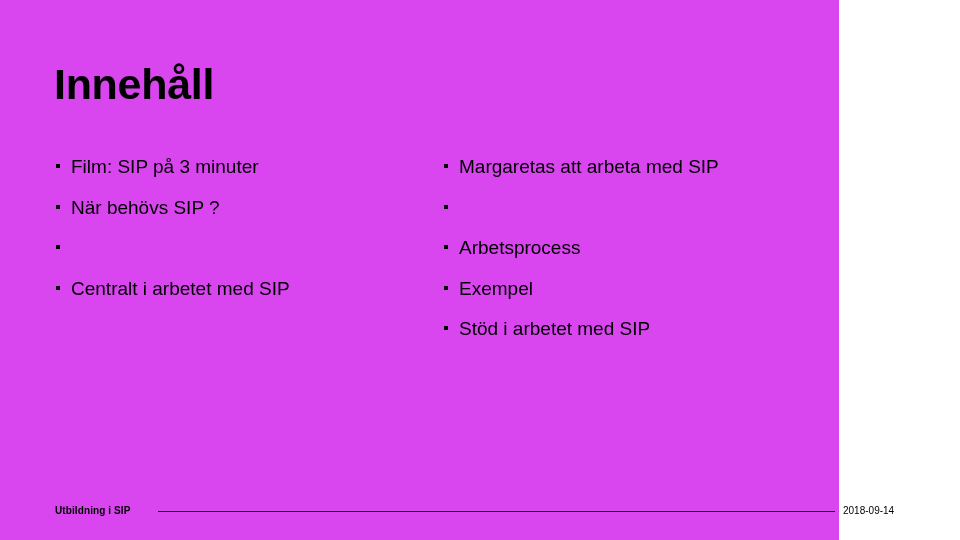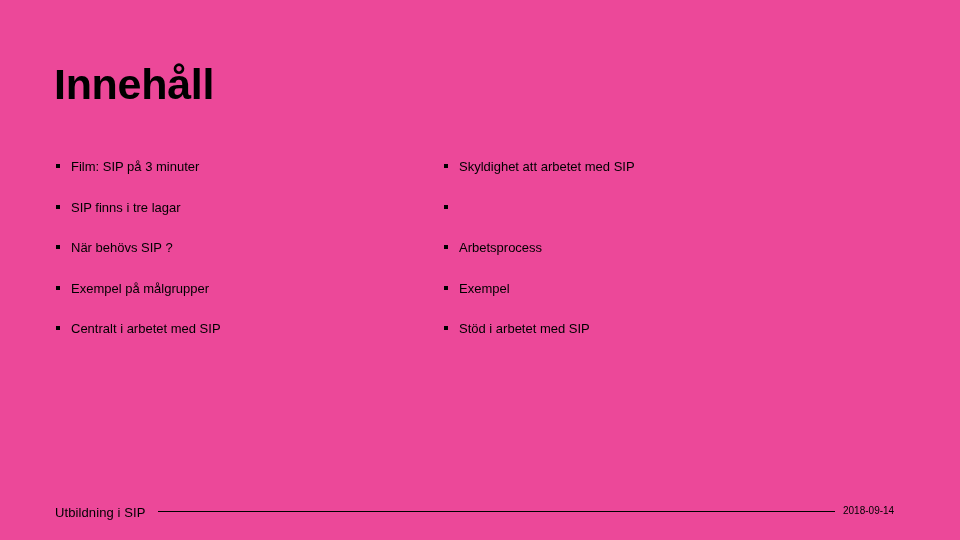--- a/index.html
+++ b/index.html
@@ -9,23 +9,23 @@
   body {
     width: 960px;
     height: 540px;
     background: #ffffff;
     font-family: "Liberation Sans", sans-serif;
     color: #000000;
     overflow: hidden;
   }
   .slide {
     position: relative;
-    width: 960px;
+    width: 839px;
     height: 540px;
-    background: #ec4899;
+    background: #d946ef;
   }
 
   
   .slide-title {
     position: absolute;
     left: 54px;
     top: 58px;
     font-size: 43px;
     font-weight: bold;
     line-height: 52px;
@@ -67,39 +67,39 @@
   .bullet-dot {
     position: absolute;
     left: 2px;
     top: 12px;
     width: 4px;
     height: 4px;
     background: #000000;
   }
   .bullet-text {
     display: block;
-    font-size: 13px;
+    font-size: 19px;
     line-height: 29px;
     color: #000000;
   }
 
   
   .footer {
     position: absolute;
     left: 0;
     bottom: 0;
     width: 960px;
     height: 44px;
   }
   .footer-left {
     position: absolute;
     left: 55px;
     top: 9px;
-    font-size: 13px;
-    font-weight: normal;
+    font-size: 10px;
+    font-weight: bold;
     letter-spacing: 0.1px;
     color: #000000;
     white-space: nowrap;
   }
   .footer-rule {
     position: absolute;
     left: 158px;
     top: 15px;
     width: 677px;
     height: 0;
@@ -124,48 +124,43 @@
 
   <div class="body-area">
 
     <div class="column left">
 
       <div class="bullet-row">
         <span class="bullet-dot"></span>
         <span class="bullet-text">Film: SIP på 3 minuter</span>
       </div>
 
-      <div class="bullet-row">
-        <span class="bullet-dot"></span>
-        <span class="bullet-text">SIP finns i tre lagar</span>
-      </div>
 
       <div class="bullet-row">
         <span class="bullet-dot"></span>
         <span class="bullet-text">När behövs SIP ?</span>
       </div>
 
       <div class="bullet-row">
         <span class="bullet-dot"></span>
-        <span class="bullet-text">Exempel på målgrupper</span>
       </div>
 
       <div class="bullet-row">
         <span class="bullet-dot"></span>
         <span class="bullet-text">Centralt i arbetet med SIP</span>
       </div>
 
 
     </div>
 
     <div class="column right">
 
       <div class="bullet-row">
         <span class="bullet-dot"></span>
-        <span class="bullet-text">Skyldighet att arbetet med SIP</span>
+        <span class="bullet-text">Margaretas att arbeta med SIP</span>
       </div>
 
       <div class="bullet-row">
         <span class="bullet-dot"></span>
       </div>
 
       <div class="bullet-row">
         <span class="bullet-dot"></span>
         <span class="bullet-text">Arbetsprocess</span>
       </div>

